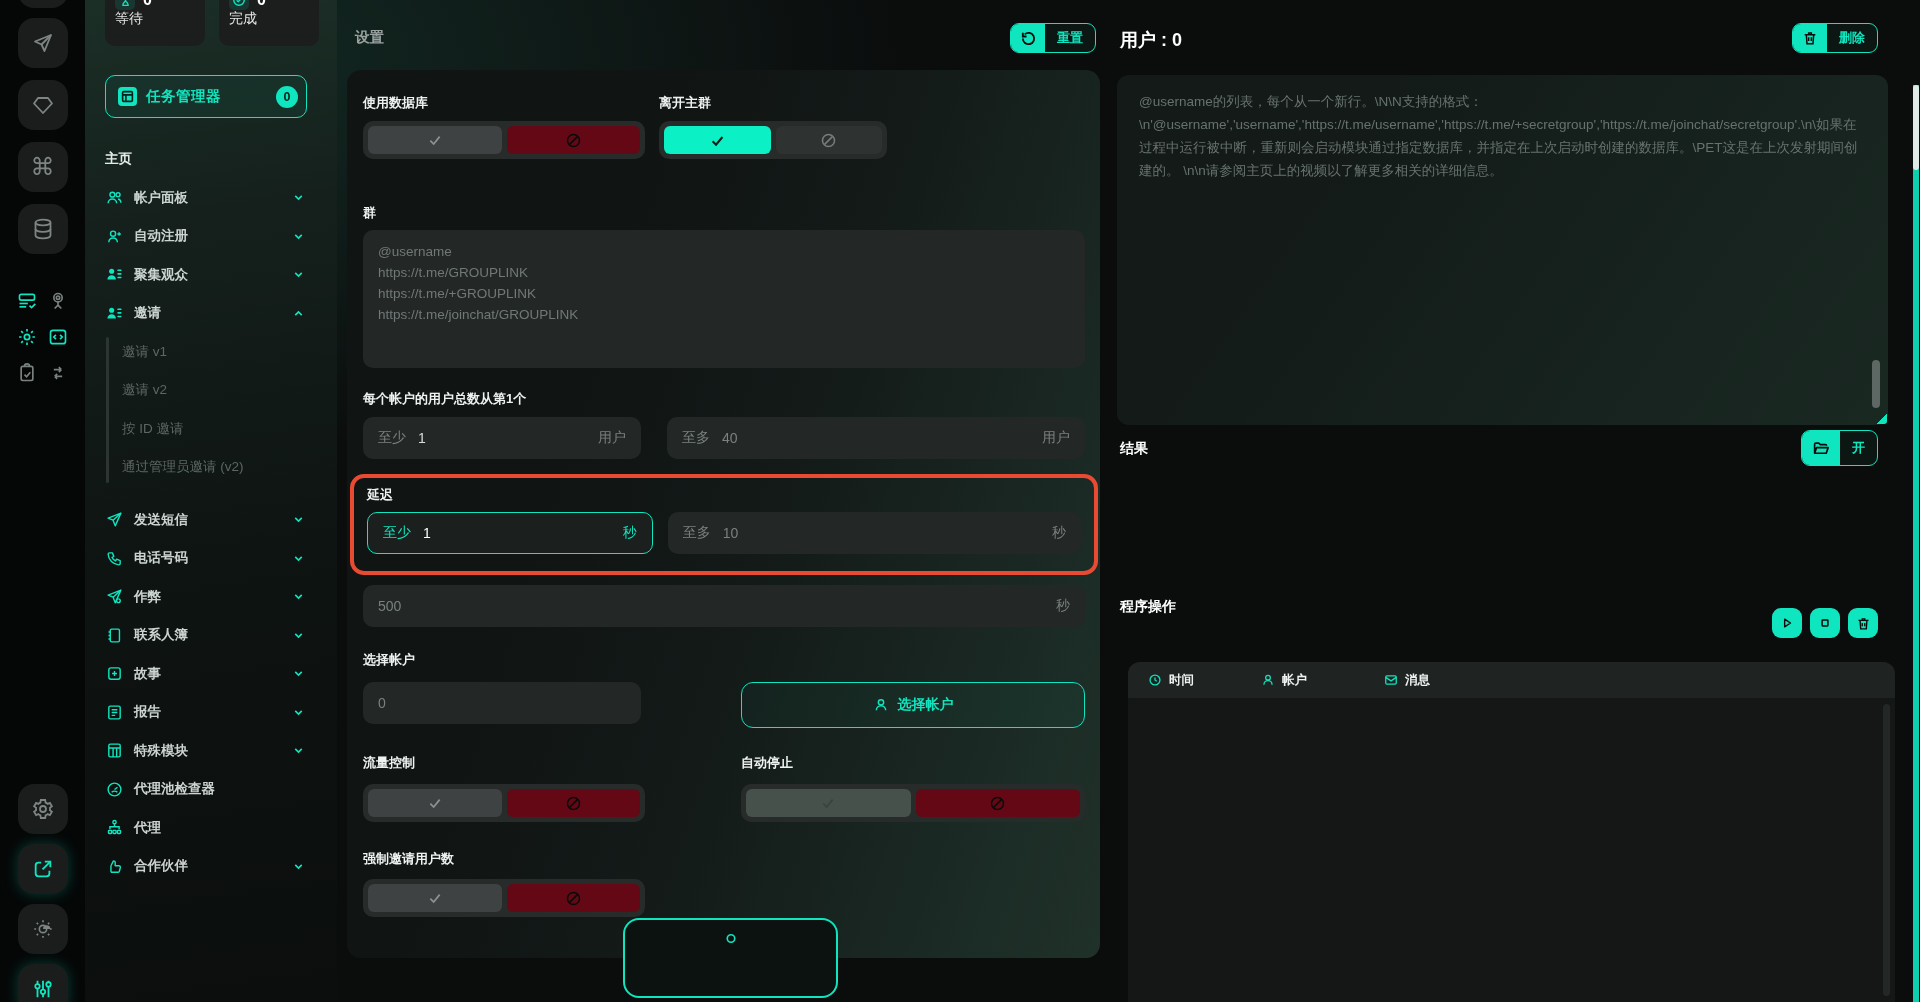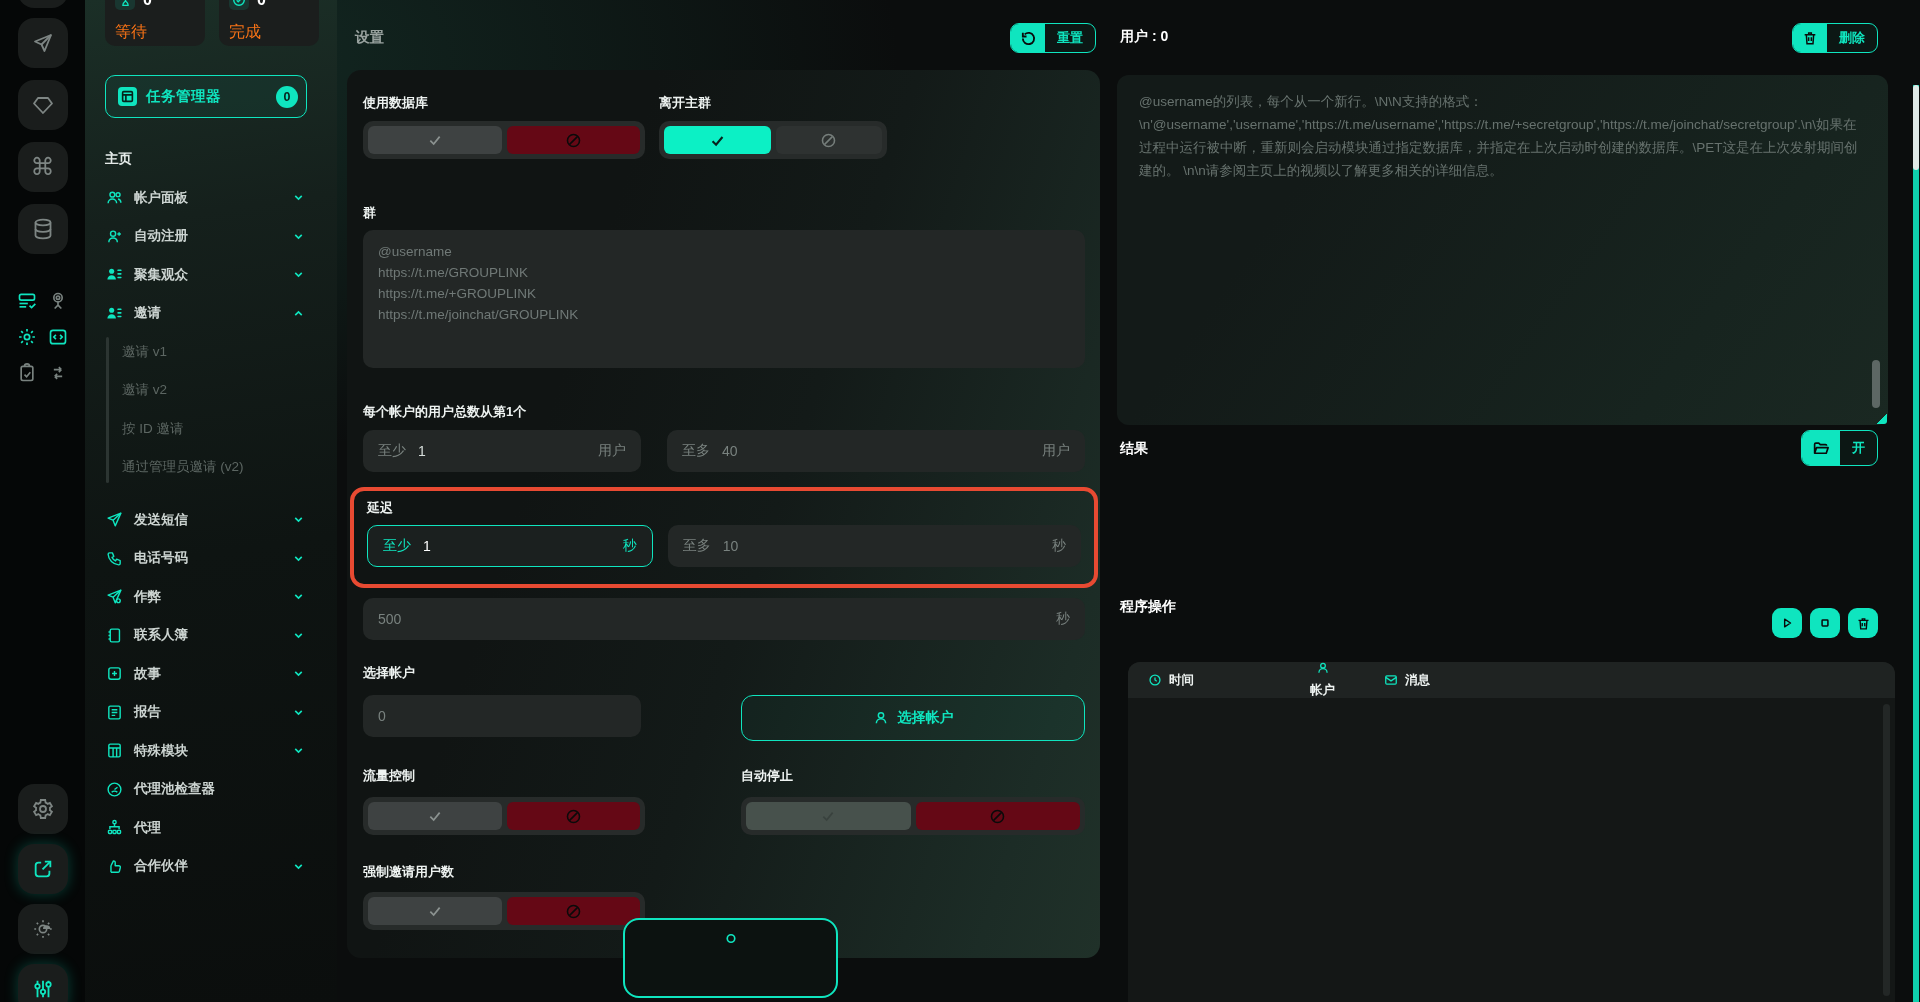--- a/index.html
+++ b/index.html
@@ -28,21 +28,21 @@
   .glyph{font-size:24px;line-height:1;}
   
   .sidebar{position:absolute;left:85px;top:0;width:252px;height:1002px;z-index:4;
     background:linear-gradient(172deg,#1b2f27 0%,#15201c 22%,#0e1412 55%,#0b0e0d 100%);}
   .stats{position:absolute;top:-16px;left:20px;display:flex;gap:14px;}
   .stat-card{width:100px;height:62px;background:#1b1e1d;border-radius:10px;padding:6px 10px 0 10px;}
   .stat-top{display:flex;align-items:center;gap:8px;}
   .stat-ico{width:20px;height:20px;border-radius:5px;background:rgba(15,229,191,.12);color:#0fe5bf;
             display:flex;align-items:center;justify-content:center;}
   .stat-val{font-size:16px;font-weight:700;color:#fff;}
-  .stat-label{font-size:16px;color:#f97316;margin-top:12px;}
+  .stat-label{font-size:14px;color:#e5e5e5;margin-top:0;}
   .tm-btn{position:absolute;top:75px;left:20px;width:202px;height:43px;border:1px solid #0fe5bf;
           border-radius:10px;background:rgba(15,229,191,.05);display:flex;align-items:center;gap:9px;
           padding:0 8px 0 12px;cursor:pointer;}
   .tm-ico{width:19px;height:19px;border-radius:4px;background:#0fe5bf;color:#05221c;
           display:flex;align-items:center;justify-content:center;}
   .tm-label{color:#0fe5bf;font-size:14.5px;font-weight:700;letter-spacing:.5px;}
   .tm-badge{margin-left:auto;width:22px;height:22px;border-radius:50%;background:#0fe5bf;color:#05221c;
             font-size:12.5px;font-weight:700;display:flex;align-items:center;justify-content:center;}
   .menu{position:absolute;top:140px;left:0;right:0;}
   .mi{height:38.5px;display:flex;align-items:center;padding:0 14px 0 20px;cursor:pointer;}
@@ -89,21 +89,21 @@
       padding:12px 15px;font-family:inherit;font-size:13.5px;line-height:1.55;color:#f97316;outline:none;}
   .ta::placeholder{color:#707977;}
   .hl-red{border:4px solid #e84a32;border-radius:14px;margin:15px -13px 0;padding:8px 13px 17px;}
   .sel-btn{height:46px;border:1.5px solid #0fe5bf;border-radius:12px;background:rgba(15,229,191,.04);
            display:flex;align-items:center;justify-content:center;gap:9px;color:#0fe5bf;
            font-size:14px;font-weight:700;cursor:pointer;}
   .bottom-cut{position:absolute;left:286px;top:918px;width:215px;height:80px;border:2px solid #0fe5bf;
               border-radius:16px;background:#0c1210;display:flex;justify-content:center;padding-top:8px;color:#0fe5bf;}
   
   .rpanel{position:absolute;left:1117px;top:0;width:778px;height:1002px;z-index:3;}
-  .rp-title{position:absolute;left:3px;top:28px;font-size:14px;font-weight:700;color:#fff;}
+  .rp-title{position:absolute;left:3px;top:28px;font-size:18px;font-weight:700;color:#fff;}
   .del-btn{position:absolute;right:17px;top:23px;}
   .user-ta{position:absolute;left:0;top:75px;width:771px;height:350px;border-radius:12px;border:none;
            background:linear-gradient(125deg,#131a18 25%,#17241f 75%,#1a2822 100%);
            resize:none;padding:16px 30px 16px 22px;font-family:inherit;font-size:13.5px;line-height:1.7;
            color:#c4ccc9;outline:none;}
   .user-ta::placeholder{color:#67726e;}
   .ta-thumb{position:absolute;left:755px;top:360px;width:8px;height:48px;border-radius:4px;background:#5d6764;}
   .ta-resize{position:absolute;left:759px;top:413px;width:11px;height:11px;background:#12b2ff00;
              background:linear-gradient(135deg,transparent 50%,#0fe5bf 50%);border-radius:0 0 3px 0;}
   .res-label{position:absolute;left:3px;top:440px;font-size:14px;font-weight:700;color:#fff;}
@@ -113,21 +113,21 @@
   .ops-btns{position:absolute;right:17px;top:608px;display:flex;gap:8px;}
   .op-btn{width:30px;height:30px;border-radius:9px;background:#0fe5bf;color:#0a0b0b;
           display:flex;align-items:center;justify-content:center;cursor:pointer;}
   .ops-table{position:absolute;left:11px;top:662px;width:767px;height:340px;background:#141716;
              border-radius:12px 12px 0 0;}
   .ops-head{height:36px;background:#1f2322;border-radius:12px 12px 0 0;display:flex;align-items:center;
             padding-left:20px;}
   .col{display:flex;align-items:center;gap:7px;font-size:12.5px;font-weight:700;color:#eef3f1;}
   .col .cic{color:#0fe5bf;display:flex;}
   .col.c1{width:113px;}
-  .col.c2{width:123px;flex-direction:column;}
+  .col.c2{width:123px;}
   .tbl-scroll{position:absolute;right:5px;top:42px;bottom:6px;width:7px;border-radius:4px;background:#232726;}
   
   .pg-scroll{position:absolute;right:1px;top:85px;width:6px;height:917px;background:#0fd0ae;z-index:9;}
   .pg-thumb{position:absolute;top:0;left:0;width:6px;height:85px;background:#dfe9e6;border-radius:3px;}
 </style>
 </head>
 <body>
 
 <div class="rail">
   <div class="rail-btn rail-cut"></div>
@@ -540,21 +540,21 @@
     </div>
 
     
     <div class="flabel" style="margin-top:45px;">群</div>
     <textarea class="ta" style="margin-top: 8px;" placeholder="@username
 https://t.me/GROUPLINK
 https://t.me/+GROUPLINK
 https://t.me/joinchat/GROUPLINK"></textarea>
 
     
-    <div class="flabel" style="margin-top:31px;">每个帐户的用户总数从第1个</div>
+    <div class="flabel" style="margin-top:18px;">每个帐户的用户总数从第1个</div>
     <div class="cols" style="margin-top:9px;">
       <div class="inp" style="width:278px;">
         <span class="pre">至少</span>
         <span class="val">1</span>
         <span class="suf">用户</span>
       </div>
       <div class="inp" style="width:418px;margin-left:26px;">
         <span class="pre">至多</span>
         <span class="val dim">40</span>
         <span class="suf">用户</span>

